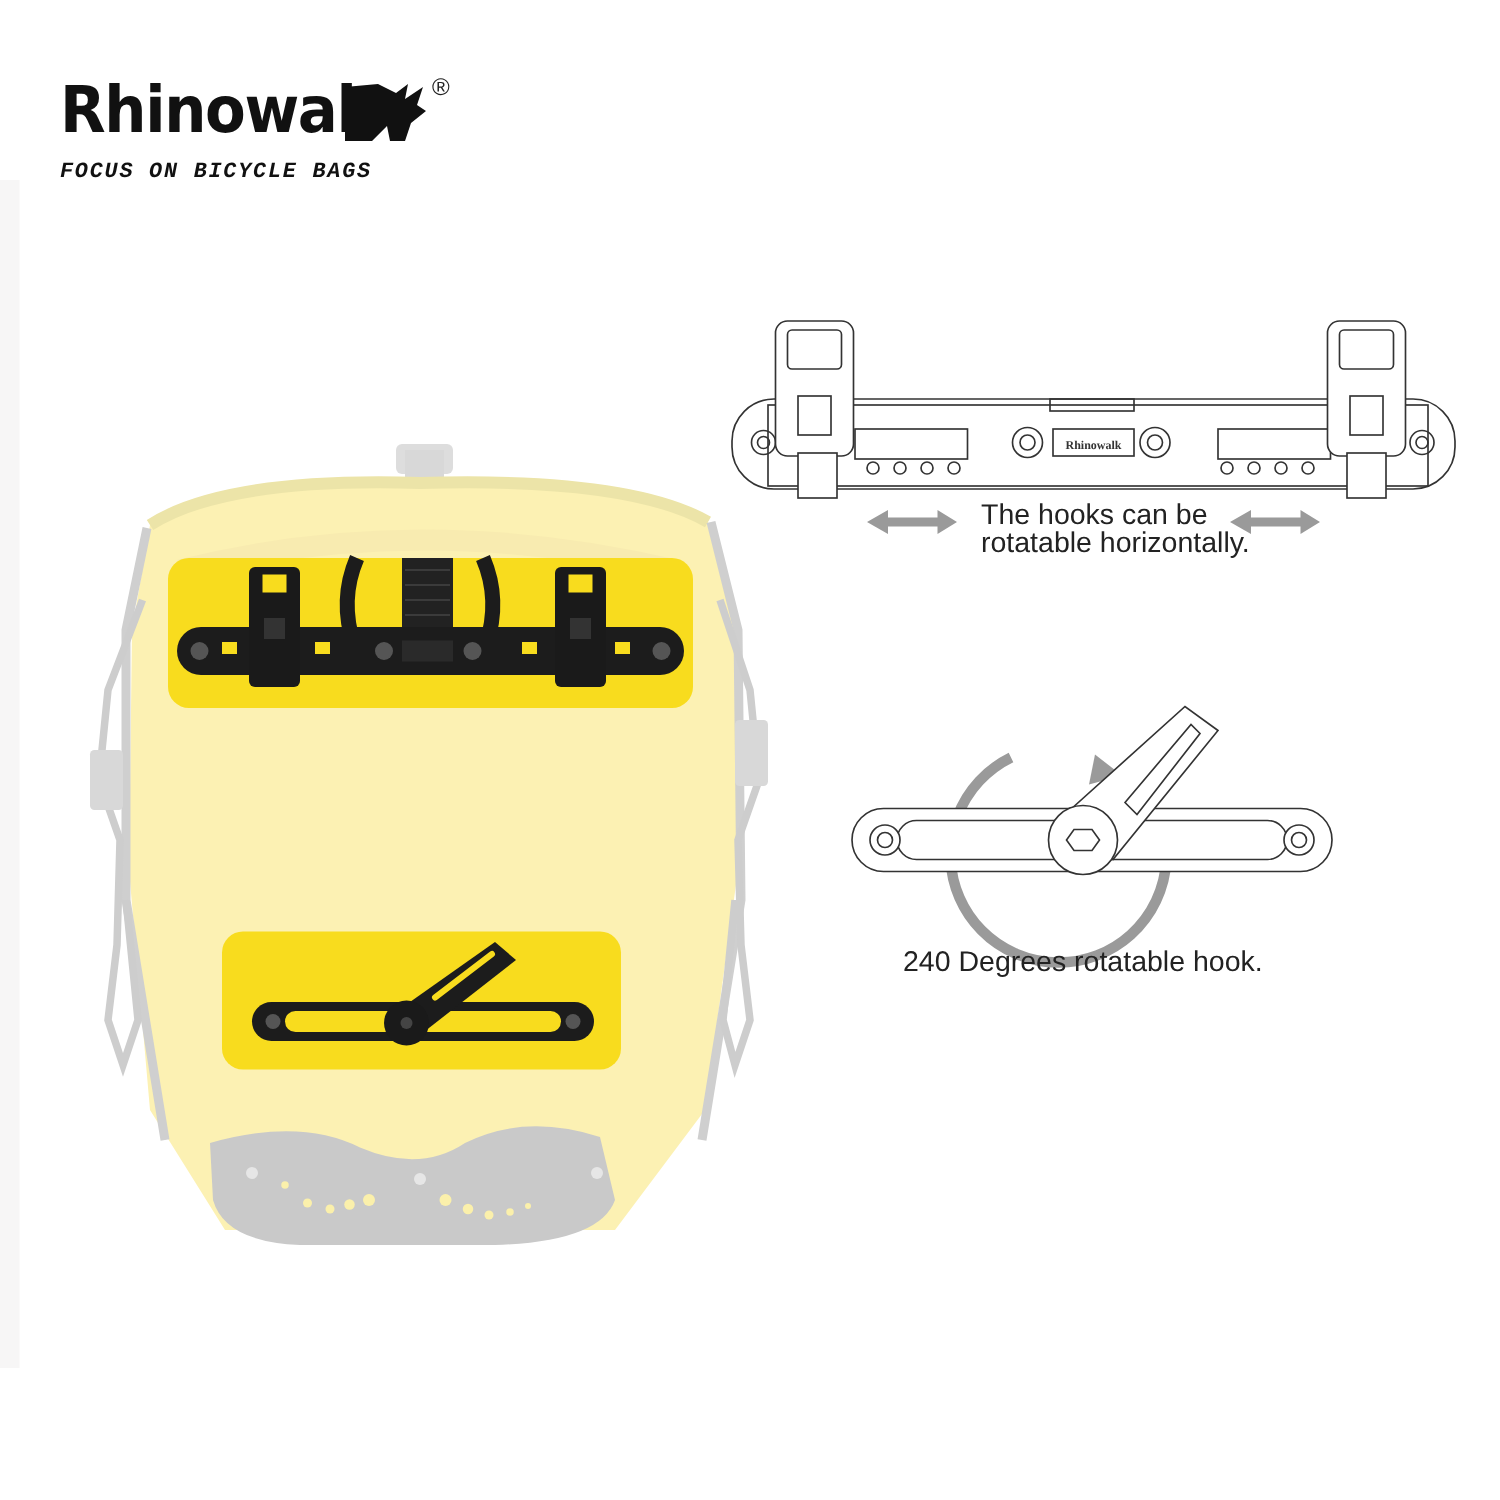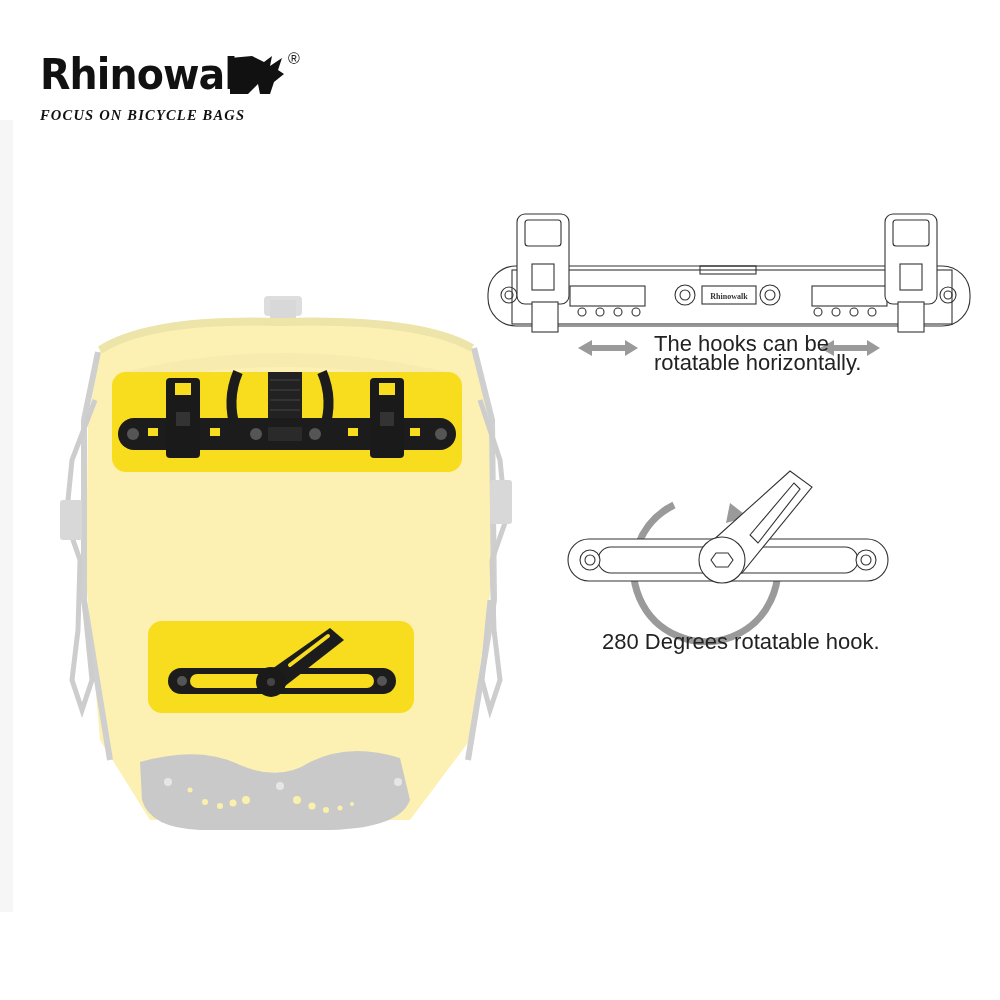--- a/index.html
+++ b/index.html
@@ -1,23 +1,23 @@
 <!DOCTYPE html>
 <html><head>
 <meta charset="utf-8">
 <style>
   html, body { margin:0; padding:0; }
   body { width:1000px; height:1000px; background:#ffffff; position:relative; overflow:hidden; font-family:"Liberation Sans", sans-serif; }
   .strip { position:absolute; left:0; top:120px; width:13px; height:792px; background:#f7f6f6; }
   .logo { position:absolute; left:40px; top:52px; }
   .brand { font-family:"DejaVu Sans", sans-serif; font-weight:900; font-size:43px; letter-spacing:-1px; color:#111; line-height:44px; transform:scaleX(0.92); transform-origin:left; display:inline-block; }
   .reg { position:absolute; left:248px; top:-2px; font-size:16px; color:#222; }
-  .tagline { position:absolute; left:0; top:55px; white-space:nowrap; font-family:Liberation Serif, serif; font-style:italic; font-weight:bold; font-size:14.5px; letter-spacing:1.2px; color:#111; }
+  .tagline { position:absolute; left:0; top:55px; white-space:nowrap; font-family:Liberation Mono, monospace; font-style:italic; font-weight:bold; font-size:14.5px; letter-spacing:1.2px; color:#111; }
   .rhino { position:absolute; left:190px; top:2px; }
-  .caption { position:absolute; font-size:22px; color:#222; line-height:19px; }
+  .caption { position:absolute; font-size:19px; color:#222; line-height:19px; }
   svg { position:absolute; overflow:visible; }
 </style>
 </head>
 <body>
 
 <div class="strip"></div>
 
 <div class="logo">
   <span class="brand">Rhinowal</span>
   <svg class="rhino" width="60" height="42" viewBox="0 0 60 42">
@@ -176,13 +176,13 @@
     <circle cx="28" cy="95" r="10"></circle>
       <circle cx="28" cy="95" r="5"></circle>
     <circle cx="304" cy="95" r="10"></circle>
       <circle cx="304" cy="95" r="5"></circle>
     <path d="M148 78 L228 6 L250 22 L180 108 Z"></path>
     <path d="M188 70 L232 18 L238 24 L196 78 Z"></path>
     <circle cx="160" cy="95" r="23"></circle>
     <path d="M154 88 L166 88 L171 95 L166 102 L154 102 L149 95 Z"></path>
   </g>
 </svg>
-<div class="caption" style="left:602px;top:632px">280 Degrees rotatable hook.</div>
+<div class="caption" style="left:602px;top:632px">240 Degrees rotatable hook.</div>
 
 </body></html>

